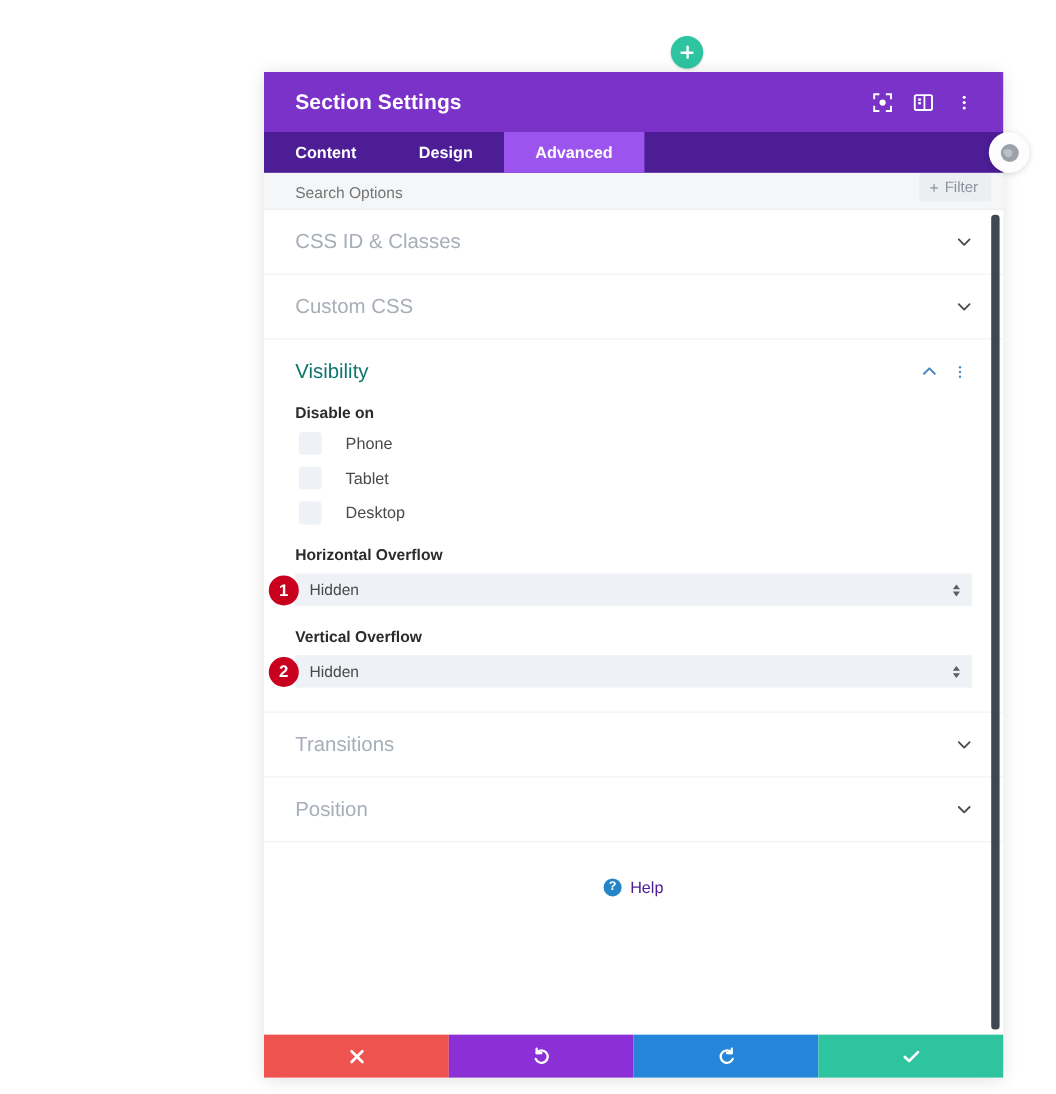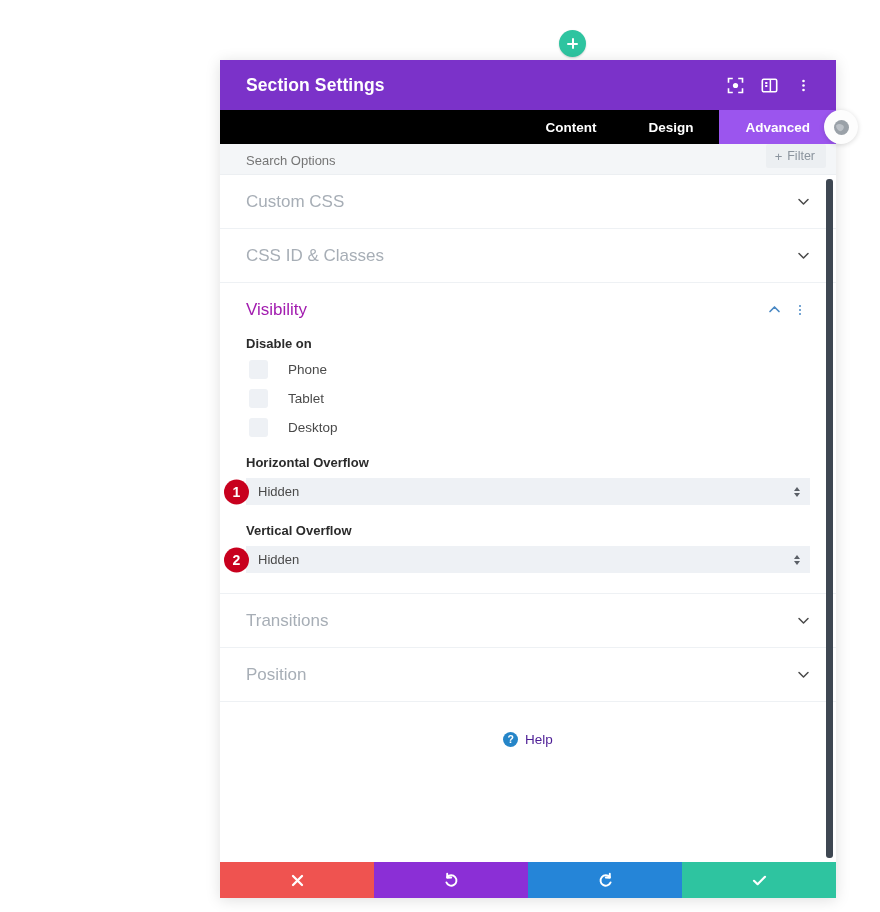--- a/index.html
+++ b/index.html
@@ -82,27 +82,26 @@
     align-items: center;
     justify-content: center;
     cursor: pointer;
     margin-left: 4px;
   }
   .hdr-ico { display:block; }
 
   
   #modal-tabs {
     height: 34px;
-    background: #000000;
+    background: #4c1d95;
     display: flex;
     align-items: stretch;
     flex: none;
     position: relative;
     z-index: 3;
-    justify-content: flex-end;
   }
   .tab {
     display: flex;
     align-items: center;
     justify-content: center;
     padding: 0 26px;
     color: #ffffff;
     font-size: 13.5px;
     font-weight: bold;
     cursor: pointer;
@@ -187,21 +186,21 @@
   .section-open-header {
     height: 53px;
     display: flex;
     align-items: center;
     padding: 0 26px;
     cursor: pointer;
   }
   .section-open-header .toggle-title {
     flex: 1;
     font-size: 17px;
-    color: #a21caf;
+    color: #0f766e;
   }
   .sec-ico-btn {
     width: 20px;
     height: 20px;
     display: flex;
     align-items: center;
     justify-content: center;
     cursor: pointer;
     margin-left: 6px;
   }
@@ -441,28 +440,28 @@
     <input id="search-input" type="text" placeholder="Search Options" style="">
     <div id="filter-button">
       <span class="plus-glyph">+</span>
       <span>Filter</span>
     </div>
   </div>
 
   <div id="modal-body">
 
     <div class="toggle-row">
-      <div class="toggle-title">Custom CSS</div>
+      <div class="toggle-title">CSS ID &amp; Classes</div>
       <svg class="chev-down" viewBox="0 0 13 13">
         <path d="M2 4.5 L6.5 9 L11 4.5" fill="none" stroke="#4a4a4a" stroke-width="1.5" stroke-linecap="round" stroke-linejoin="round"></path>
       </svg>
     </div>
 
     <div class="toggle-row">
-      <div class="toggle-title">CSS ID &amp; Classes</div>
+      <div class="toggle-title">Custom CSS</div>
       <svg class="chev-down" viewBox="0 0 13 13">
         <path d="M2 4.5 L6.5 9 L11 4.5" fill="none" stroke="#4a4a4a" stroke-width="1.5" stroke-linecap="round" stroke-linejoin="round"></path>
       </svg>
     </div>
 
     <div class="section-open">
       <div class="section-open-header">
         <div class="toggle-title">Visibility</div>
         <div class="sec-ico-btn">
           <svg class="chev-up" viewBox="0 0 13 13">

